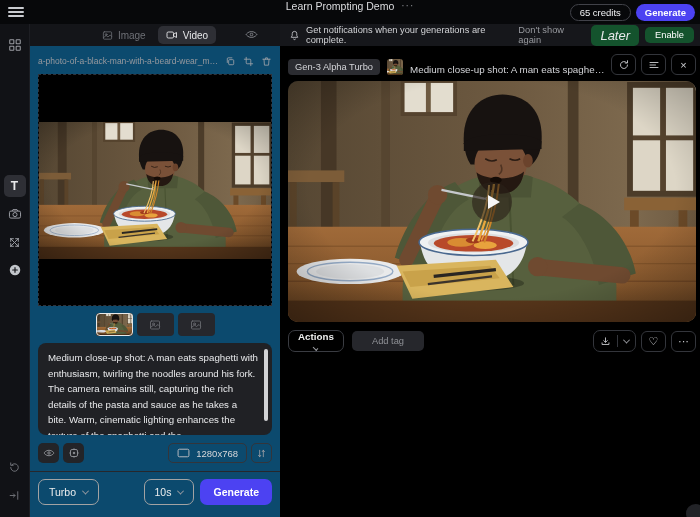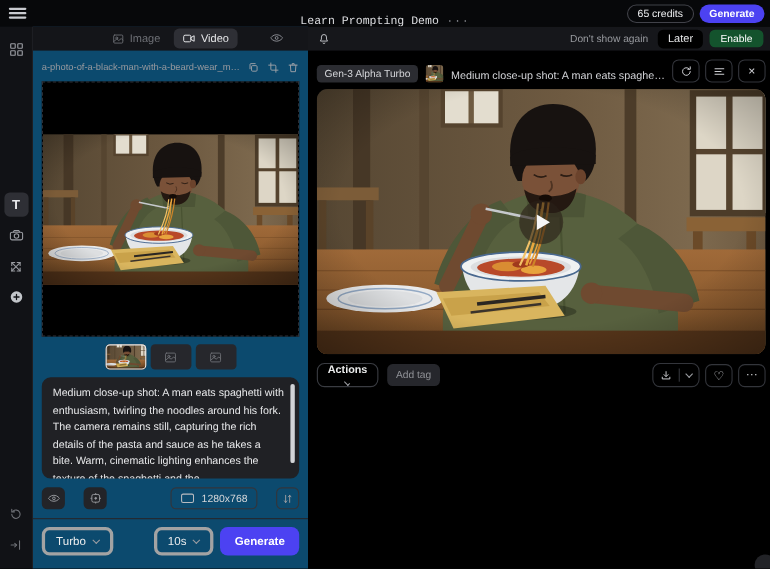--- a/index.html
+++ b/index.html
@@ -6,21 +6,21 @@
   html, body { width: 700px; height: 517px; background: #000; font-family: "Liberation Sans", sans-serif; overflow: hidden; }
   .app { width: 700px; height: 517px; display: flex; flex-direction: column; background: #0a0b0d; color: #e8e9eb; }
   .spacer { flex: 1; }
   svg { display: block; }
   button { background: none; border: none; color: inherit; font-family: inherit; cursor: pointer; }
 
   
   .topbar { height: 24px; flex: 0 0 24px; display: flex; align-items: center; padding: 0 5px 0 8px; background: #07080a; position: relative; }
   .hamburger { width: 16px; display: flex; flex-direction: column; gap: 2.5px; }
   .hamburger span { display: block; height: 1.6px; background: #c9cbd0; border-radius: 1px; }
-  .tb-title { position: absolute; left: 50%; top: 0; height: 40px; transform: translateX(-50%); display: flex; align-items: center; gap: 7px; font-size: 10.5px; color: #dcdde0; font-family: Liberation Mono, monospace; }
+  .tb-title { position: absolute; left: 50%; top: 0; height: 40px; transform: translateX(-50%); display: flex; align-items: flex-start; gap: 7px; font-size: 10.5px; color: #dcdde0; }
   .tb-dots { color: #8b8d93; font-size: 10px; letter-spacing: 1px; }
   .tb-right { margin-left: auto; display: flex; align-items: center; gap: 5px; }
   .credits-pill { border: 1px solid #414249; color: #f1f2f4; font-size: 9.5px; padding: 2px 9px; border-radius: 9px; }
   .upgrade-btn { background: #4c42f2; color: #fff; font-size: 9.5px; padding: 3px 9px; border-radius: 9px; font-weight: bold; }
 
   .main { flex: 1; display: flex; min-height: 0; }
 
   
   .sidebar { width: 30px; flex: 0 0 30px; background: #111216; border-right: 1px solid #1d1e23; display: flex; flex-direction: column; align-items: center; padding: 7px 0 8px; }
   .side-btn { width: 22px; height: 22px; display: flex; align-items: center; justify-content: center; color: #9fa1a7; color: #9a9ca2; border-radius: 5px; margin: 3px 0; }
@@ -40,52 +40,52 @@
   .file-ic { color: #a2a4aa; }
   .image-area { margin: 6px 8px 0; height: 232px; background: #000; border: 1px dashed #30323a; display: flex; align-items: center; justify-content: center; overflow: hidden; }
   .scene-sm { width: 232px; height: 137px; }
   .thumbs-row { margin: 7px 0 0; height: 23px; display: flex; justify-content: center; gap: 4px; }
   .thumb { width: 37px; height: 23px; border-radius: 4px; background: #26272c; overflow: hidden; display: flex; align-items: center; justify-content: center; color: #6b6d73; }
   .thumb.selected { outline: 1.5px solid #e8e9ea; outline-offset: -1px; }
   .thumb svg.crop { width: 37px; height: 23px; }
   .prompt-box { margin: 7px 8px 0; height: 92px; background: #202125; border-radius: 8px; padding: 7px 14px 7px 10px; position: relative; overflow: hidden; }
   .prompt-text { font-size: 9.7px; line-height: 15.5px; color: #e8e9eb; }
   .p-scroll { position: absolute; right: 4px; top: 6px; width: 4px; height: 72px; background: #d2d3d6; border-radius: 2px; }
-  .opts-row { margin: 8px 8px 0; height: 20px; display: flex; gap: 17px; }
+  .opts-row { margin: 8px 8px 0; height: 20px; display: flex; gap: 4px; }
   .sq-btn { width: 21px; height: 20px; background: #232428; border-radius: 5px; color: #9a9ca1; display: flex; align-items: center; justify-content: center; }
   .sq-btn.outline { background: transparent; border: 1px solid #33353b; }
   .res-pill { height: 20px; display: flex; align-items: center; gap: 6px; border: 1px solid #33353b; border-radius: 5px; padding: 0 8px; font-size: 9.5px; color: #d5d6d9; }
   .res-pill .r-ic { color: #b9bbc0; }
   .lp-divider { margin-top: 8px; height: 1px; background: #26272c; }
   .gen-row { padding: 7px 8px 9px; display: flex; align-items: center; }
-  .ghost-btn { height: 26px; border: 3px solid #a3a3a3; border-radius: 7px; padding: 0 10px; font-size: 10.5px; color: #eceded; display: flex; align-items: center; gap: 7px; }
+  .ghost-btn { height: 26px; border: 1px solid #a3a3a3; border-radius: 7px; padding: 0 10px; font-size: 10.5px; color: #eceded; display: flex; align-items: center; gap: 7px; }
   .chev { width: 5px; height: 5px; border-right: 1.3px solid #9a9ca1; border-bottom: 1.3px solid #9a9ca1; transform: rotate(45deg) translate(-1px,-1px); display: inline-block; }
   .generate-btn { height: 26px; margin-left: 6px; background: #4c42f2; border-radius: 7px; padding: 0 13px; font-size: 10.5px; color: #fff; font-weight: bold; }
 
   
   .right-panel { flex: 1; background: #000; display: flex; flex-direction: column; position: relative; overflow: hidden; }
   .notif-bar { height: 22px; flex: 0 0 22px; background: #16171b; display: flex; align-items: center; gap: 6px; padding: 0 6px 0 9px; }
   .notif-bar .bell { color: #c9cbd0; }
   .n-msg { font-size: 9.3px; color: #d2d3d6; }
   .n-dismiss { font-size: 9.3px; color: #97999e; margin-right: 3px; }
-  .later-btn { background: #000000; border-radius: 5px; padding: 3px 9px; font-size: 10px; color: #e8e9ea; }
+  .later-btn { background: #14532d; border-radius: 5px; padding: 3px 9px; font-size: 13px; color: #e8e9ea; font-style: italic; }
   .enable-btn { background: #14532d; border-radius: 5px; padding: 3px 10px; font-size: 9.3px; color: #fff; }
   .out-header { margin: 7px 4px 0 8px; height: 22px; display: flex; align-items: flex-end; }
   .model-badge { background: #2b2c31; border-radius: 4px; padding: 3px 7px; font-size: 9.3px; color: #d3d4d8; white-space: nowrap; }
   .h-thumb { width: 16px; height: 16px; border-radius: 3px; overflow: hidden; margin-left: 7px; flex: 0 0 16px; }
   .h-thumb svg { width: 16px; height: 16px; }
   .h-title { margin-left: 7px; font-size: 9.8px; color: #d3d4d8; white-space: nowrap; overflow: hidden; text-overflow: ellipsis; flex: 1; }
   .h-btn { width: 25px; height: 21px; border: 1px solid #33353b; border-radius: 6px; margin-left: 5px; color: #cfd0d4; display: flex; align-items: center; justify-content: center; font-size: 11px; flex: 0 0 25px; }
   .video-wrap { margin: 6px 4px 0 8px; height: 241px; border-radius: 10px; overflow: hidden; position: relative; background: #111; }
   .scene-lg { width: 408px; height: 241px; }
   .play-overlay { position: absolute; left: 50%; top: 50%; transform: translate(-50%,-50%); width: 40px; height: 40px; border-radius: 50%; background: rgba(42,33,24,0.62); display: flex; align-items: center; justify-content: center; }
   .play-tri { width: 0; height: 0; border-left: 12px solid #f5f6f7; border-top: 7px solid transparent; border-bottom: 7px solid transparent; margin-left: 4px; }
   .actions-row { margin: 8px 4px 0 8px; height: 22px; display: flex; align-items: center; }
   .actions-btn { height: 22px; border: 1px solid #3a3c42; border-radius: 7px; padding: 0 9px; font-size: 9.8px; color: #eceded; display: flex; align-items: center; gap: 6px; font-weight: bold; flex-direction: column; }
-  .addtag-btn { height: 20px; background: #26272c; border-radius: 5px; padding: 0 8px; font-size: 9.3px; color: #8f9196; margin-left: 8px; }
+  .addtag-btn { height: 20px; background: #26272c; border-radius: 5px; padding: 0 20px; font-size: 9.3px; color: #8f9196; margin-left: 8px; }
   .dl-split { height: 22px; border: 1px solid #33353b; border-radius: 7px; display: flex; align-items: center; color: #cfd0d4; }
   .dl-split .dl-ic { padding: 0 6px; }
   .dl-div { width: 1px; height: 12px; background: #33353b; }
   .dl-split .chev-cell { padding: 0 6px; display: flex; }
   .chat-bubble { position: absolute; right: -5px; bottom: -6px; width: 19px; height: 19px; border-radius: 50%; background: #222327; }
 </style>
 </head>
 <body>
 
 <svg width="0" height="0" style="position:absolute">
@@ -379,20 +379,21 @@
     </section>
 
     <section class="right-panel">
       <div class="notif-bar">
         <span class="bell">
           <svg width="11" height="11" viewBox="0 0 24 24" fill="none" stroke="currentColor" stroke-width="1.8" stroke-linejoin="round">
               <path d="M12 3a5 5 0 0 0-5 5v4l-2 4h14l-2-4V8a5 5 0 0 0-5-5z"></path>
               <path d="M10 19a2 2 0 0 0 4 0"></path>
             </svg>
         </span>
+        <span class="n-msg">Get notifications when your generations are complete.</span>
         <div class="spacer"></div>
         <span class="n-dismiss">Don't show again</span>
         <button class="later-btn">Later</button>
         <button class="enable-btn">Enable</button>
       </div>
 
       <div class="out-header">
         <span class="model-badge">Gen-3 Alpha Turbo</span>
         <span class="h-thumb">
           <svg viewBox="0 0 420 248" preserveAspectRatio="xMidYMid slice">

